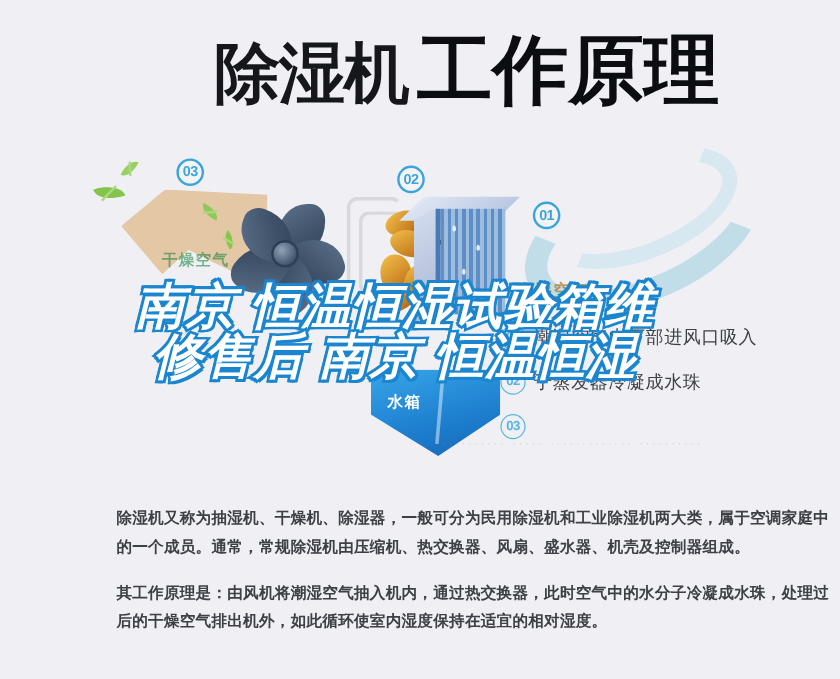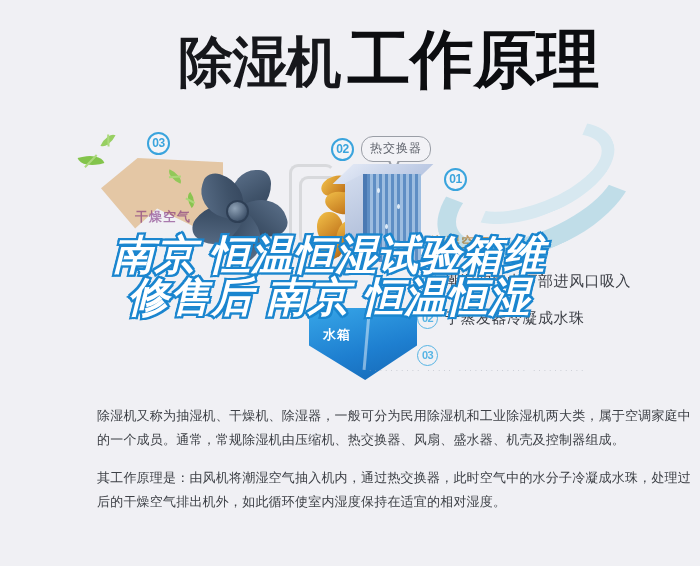--- a/index.html
+++ b/index.html
@@ -45,21 +45,21 @@
 
   
   .dry-arrow{
     position:absolute; left:62px; top:38px; width:122px; height:72px;
     background:#e3c49e;
     clip-path:polygon(0% 42%, 30% 0%, 100% 6%, 100% 86%, 82% 100%, 46% 70%, 28% 98%);
     opacity:.93;
   }
   .dry-label{
     position:absolute; left:96px; top:88px;
-    font-size:13px; color:#701a75; letter-spacing:1px; font-weight:bold;
+    font-size:13px; color:#15803d; letter-spacing:1px; font-weight:bold;
     opacity:.55;
   }
 
   
   .leaf{ position:absolute; background:#7ec242; border-radius:0 100% 0 100%; opacity:.95; }
   .leaf::after{ content:""; position:absolute; left:14%; top:46%; width:72%; height:1.5px; background:#a9d877; transform:rotate(-28deg);}
   .leaf.l1{ left:40px; top:34px; width:24px; height:13px; transform:rotate(-18deg); }
   .leaf.l2{ left:61px; top:16px; width:16px; height:9px; transform:rotate(-64deg); background:#93ce5b;}
   .leaf.l3{ left:128px; top:52px; width:16px; height:9px; transform:rotate(24deg); background:#8ec955;}
   .leaf.l4{ left:145px; top:76px; width:14px; height:8px; transform:rotate(56deg); background:#86c44c;}
@@ -200,21 +200,21 @@
     display:block; font-size:41px; font-weight:bold; font-style:italic;
     color:#ffffff; letter-spacing:1px;
     -webkit-text-stroke:4px #1b86cf;
     paint-order:stroke fill;
     text-shadow:
       2px 0 0 #1b86cf, -2px 0 0 #1b86cf, 0 2px 0 #1b86cf, 0 -2px 0 #1b86cf,
       2px 2px 0 #1b86cf, -2px -2px 0 #1b86cf, 2px -2px 0 #1b86cf, -2px 2px 0 #1b86cf;
   }
 
   
-  .body-text{ position:absolute; left:58px; top:404px; width:600px; }
+  .body-text{ position:absolute; left:58px; top:420px; width:600px;font-weight:bold; }
   .para{
     font-size:13px; color:#3d4046; line-height:1.85;
     letter-spacing:.2px; text-align:left;
   }
   .para + .para{ margin-top:14px; }
 </style>
 </head>
 <body>
 
 <div id="page">
@@ -233,24 +233,20 @@
 
     <div class="leaf l1"></div>
     <div class="leaf l2"></div>
     <div class="leaf l3"></div>
     <div class="leaf l4"></div>
 
     <div class="step s03">03</div>
     <div class="step s02">02</div>
     <div class="step s01">01</div>
 
-    <div class="bubble">
-      <span>热交换器</span>
-      <span class="tail"></span>
-    </div>
 
     <div class="fan">
       <div class="blade b1"></div>
       <div class="blade b2"></div>
       <div class="blade b3"></div>
       <div class="blade b4"></div>
       <div class="blade b5"></div>
       <div class="hub"></div>
     </div>
 

